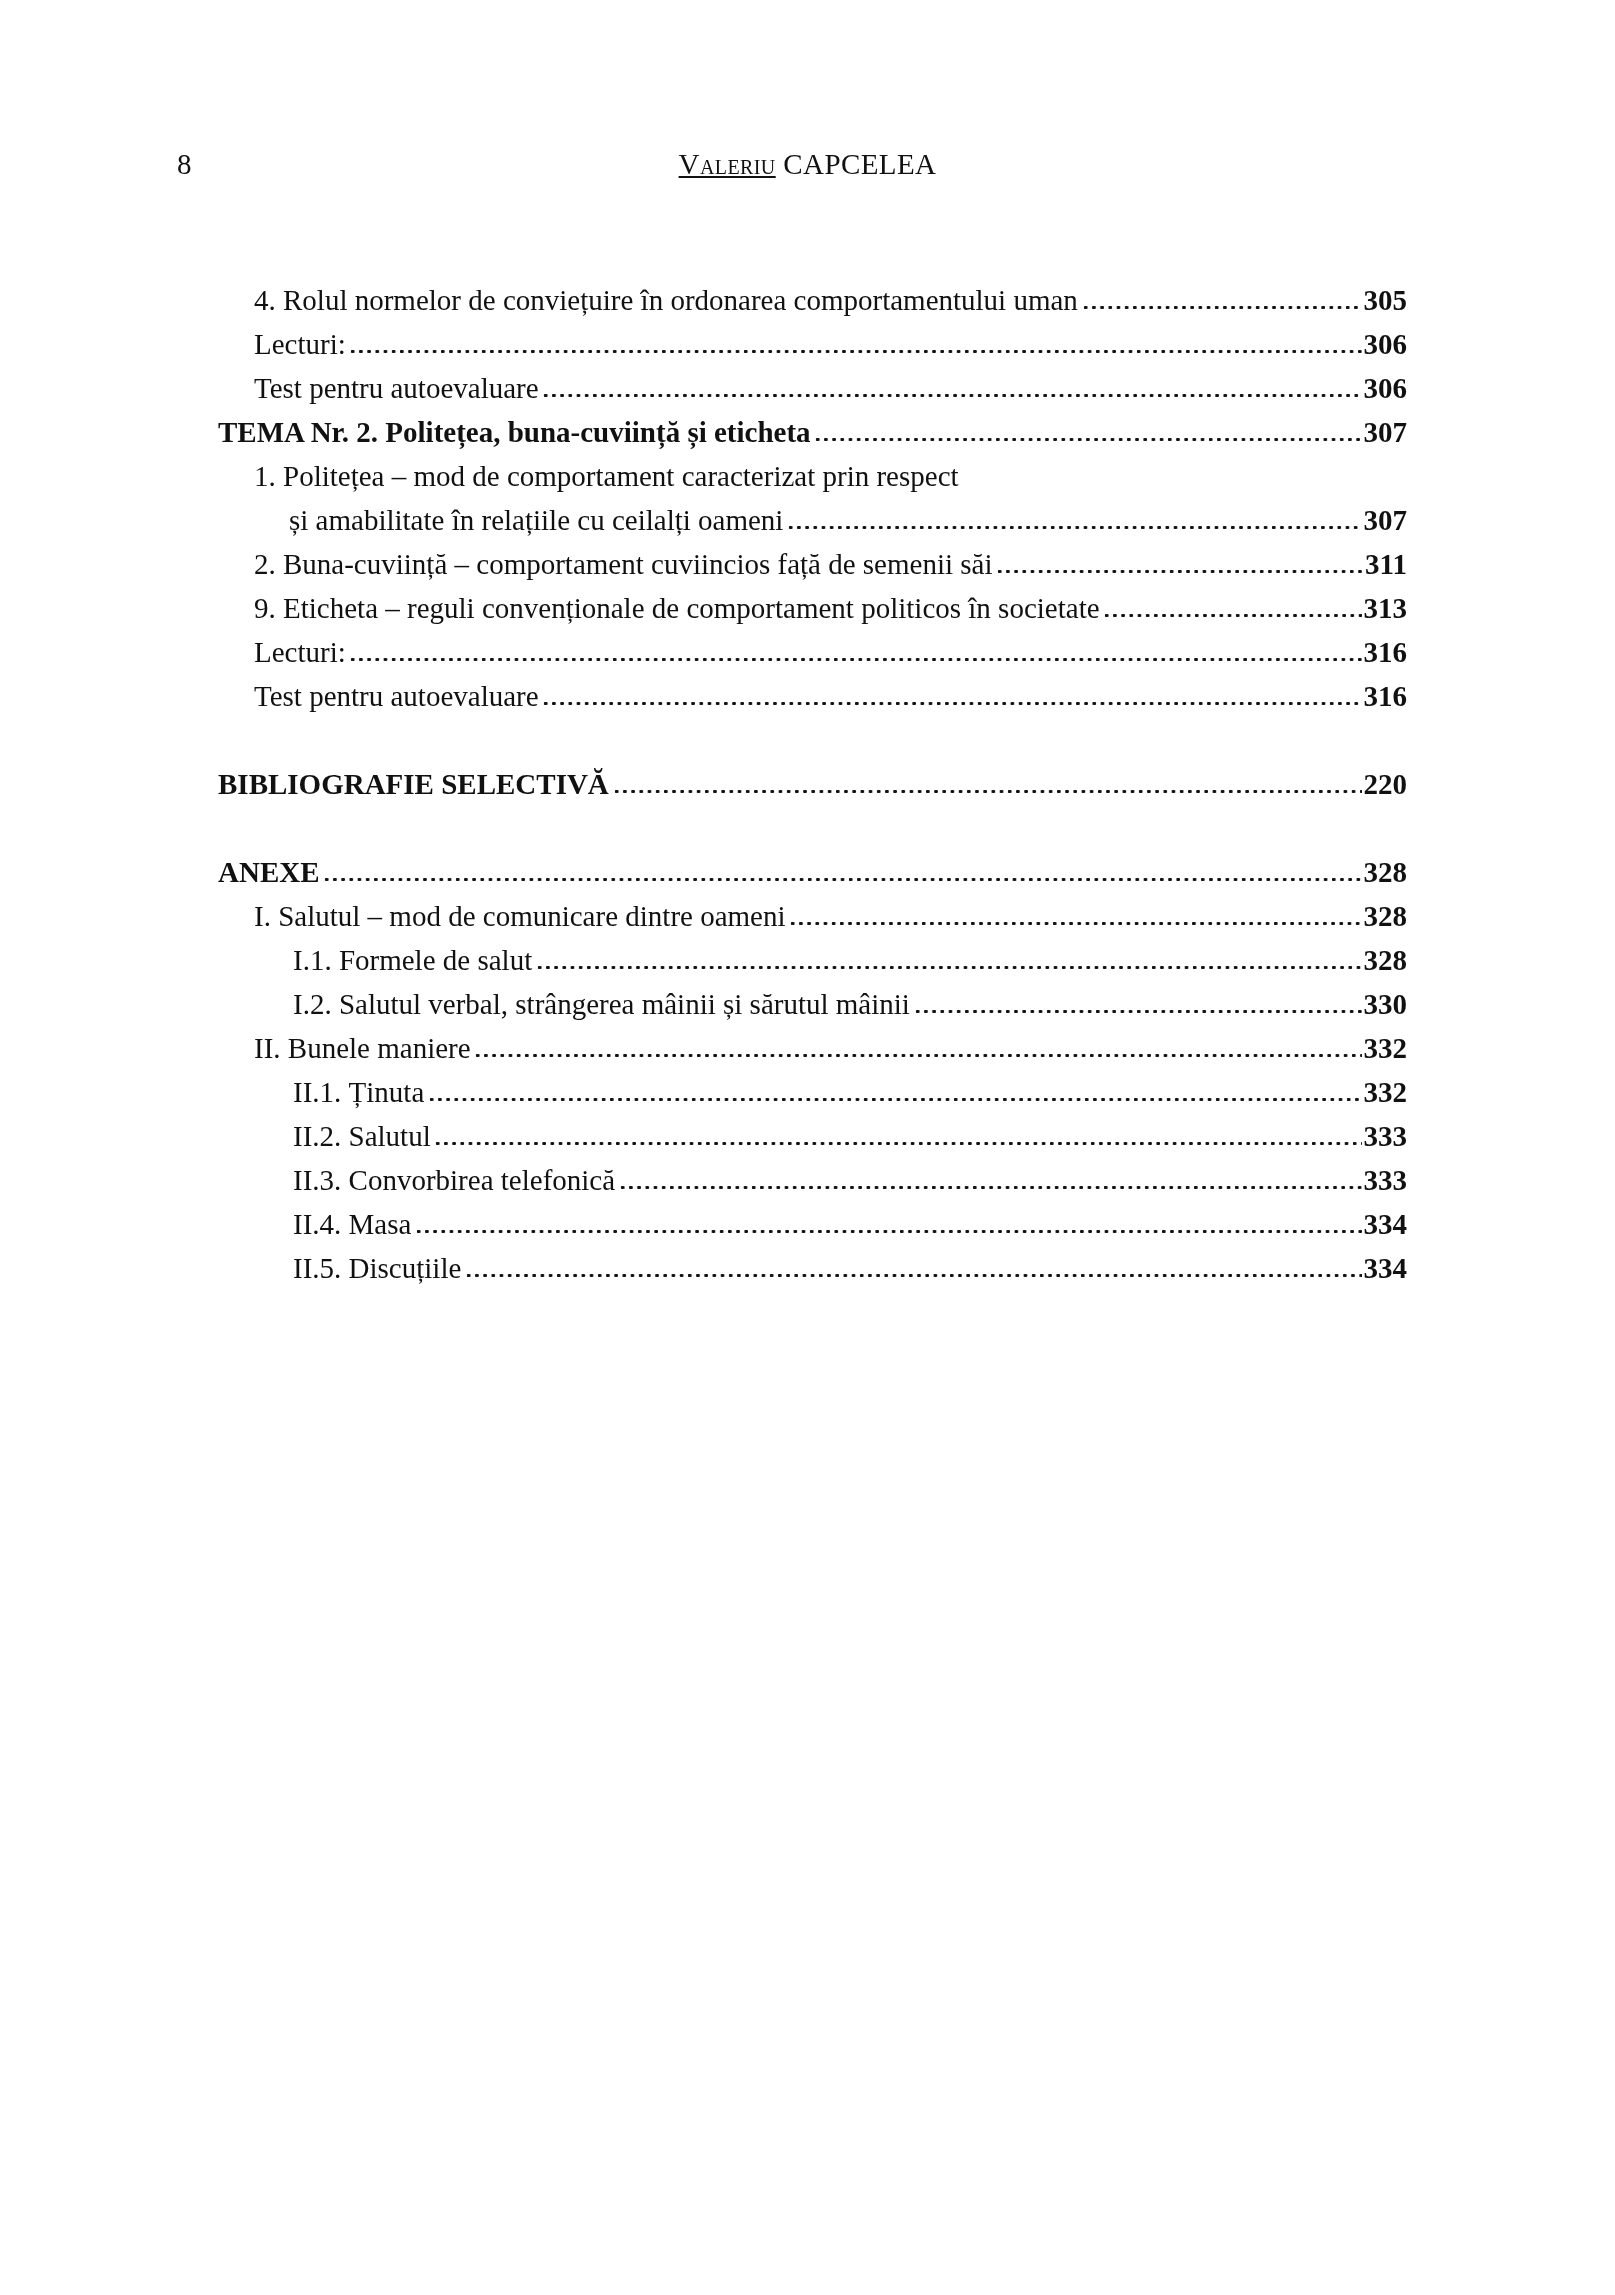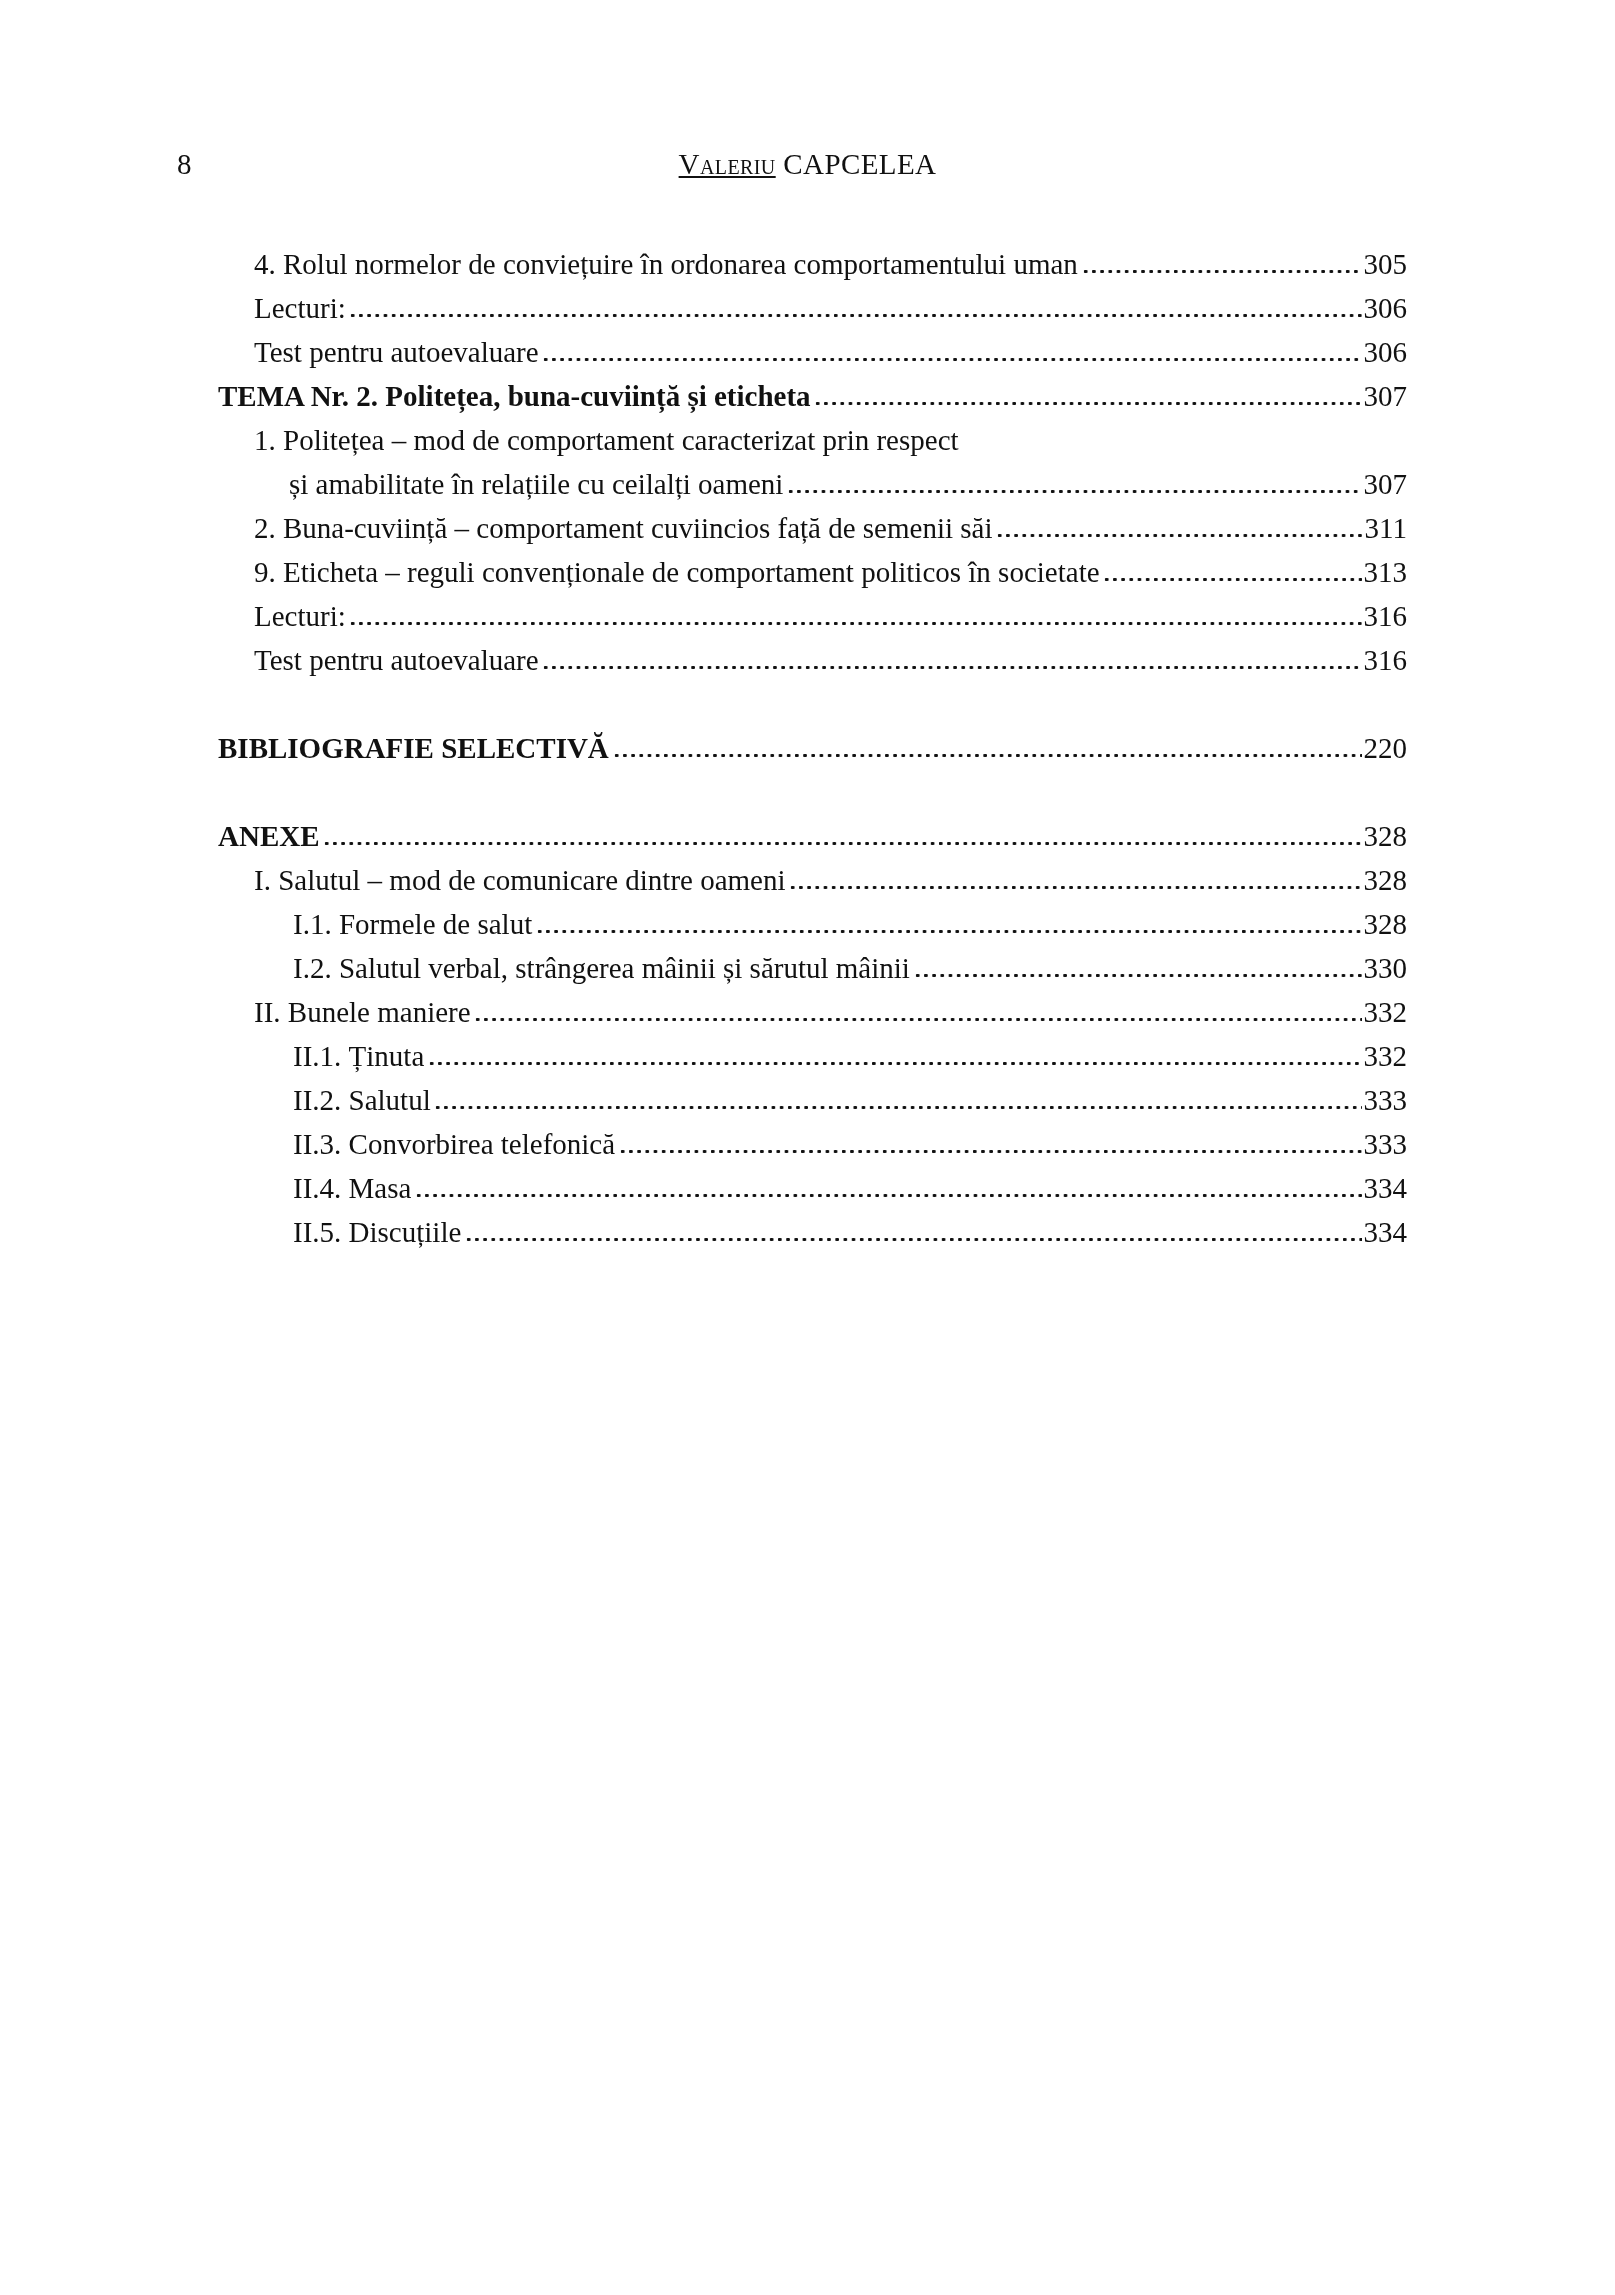--- a/index.html
+++ b/index.html
@@ -41,32 +41,32 @@
     left: 218px;
     width: 1189px;
     font-size: 29px;
   }
   .row {
     display: flex;
     align-items: baseline;
     line-height: 44px;
     height: 44px;
   }
-  .row .t { white-space: nowrap; }
+  .row .t { white-space: nowrap; margin-top: 36px; }
   .row .dots {
     flex: 1 1 auto;
     min-width: 14px;
     height: 5.4px;
     margin: 0 1.6px 0 4.7px;
     background-image: radial-gradient(circle at 2.7px 2.7px, #111 1.6px, transparent 2.2px);
     background-size: 8.2px 5.4px;
     background-repeat: repeat-x;
     background-position: left bottom;
   }
-  .row .p { white-space: nowrap; }
+  .row .p { white-space: nowrap; font-weight: bold; }
   .lvl0 { padding-left: 0; }
   .lvl1 { padding-left: 36px; }
   .lvl1c { padding-left: 71px; justify-content: flex-end; }
   .lvl2 { padding-left: 75px; }
   .bold .t { font-weight: bold; }
   .spacer { height: 44px; }
 </style>
 </head>
 <body>
 

